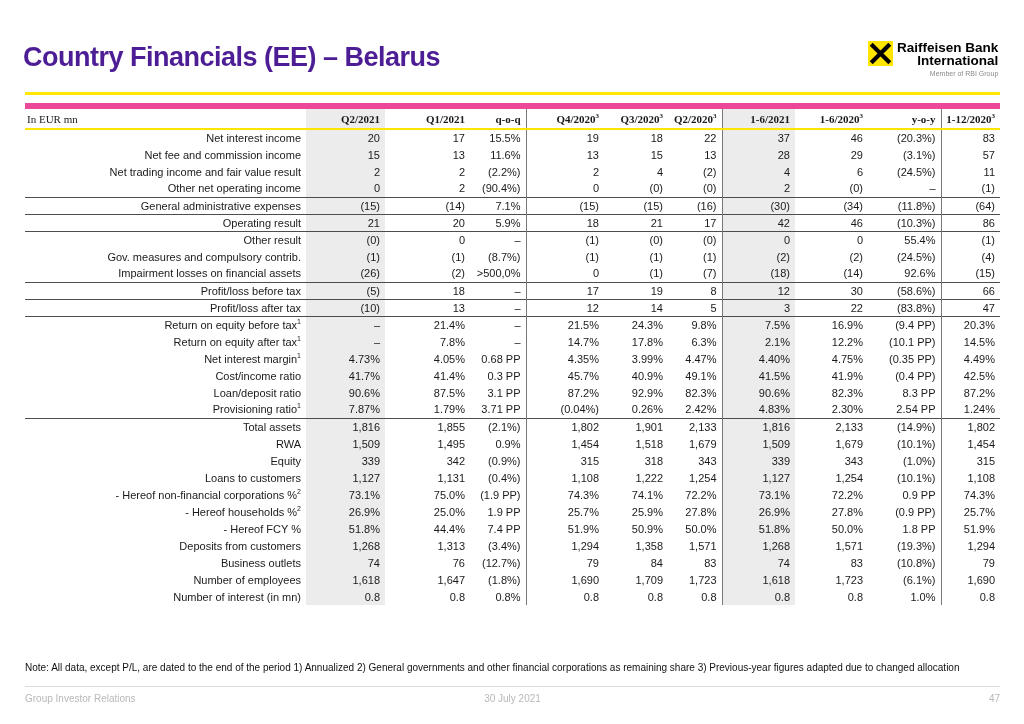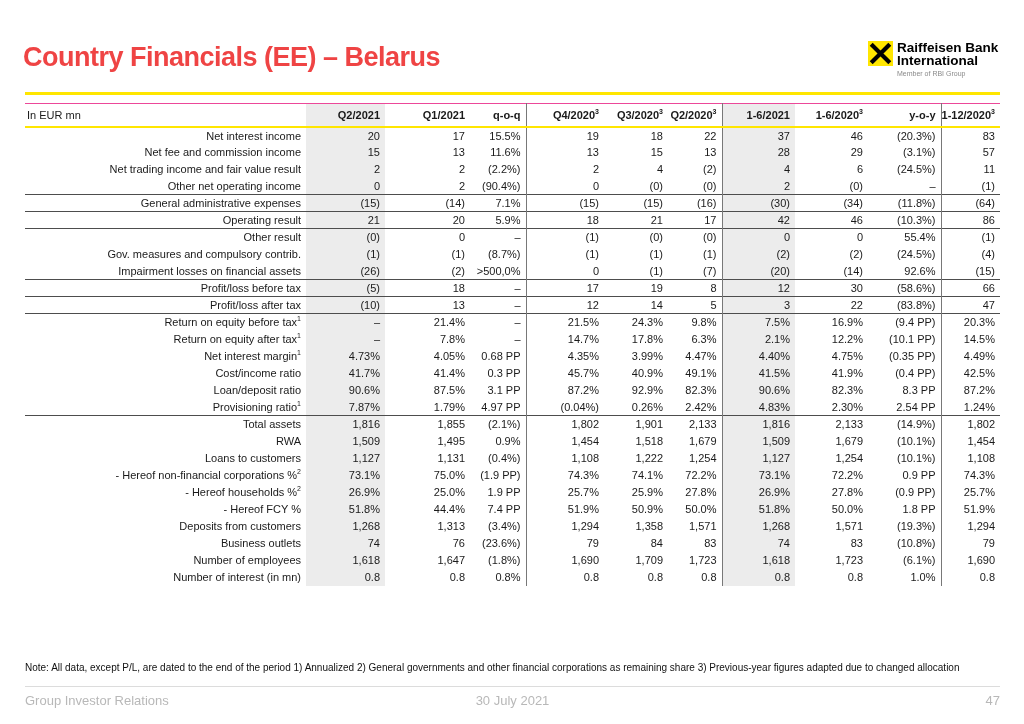--- a/index.html
+++ b/index.html
@@ -4,51 +4,51 @@
 <style>
   :root { --accent:#FFE600; --shade:#ECECEC; }
   * { box-sizing:border-box; }
   html,body { margin:0; padding:0; background:#fff; }
   .page {
     position:relative; width:1024px; height:724px; background:#fff;
     font-family:"Liberation Sans", sans-serif; color:#1a1a1a; overflow:hidden;
   }
   .page-title {
     position:absolute; left:23px; top:42px;
-    font-size:27px; font-weight:bold; letter-spacing:-0.5px; color:#ef4444;
+    font-size:27px; font-weight:bold; letter-spacing:-0.5px; color:#4c1d95;
   }
   .title-rule { position:absolute; left:25px; top:92px; width:975px; height:3px; background:var(--accent); }
 
   .logo { position:absolute; left:868px; top:41px; display:flex; align-items:flex-start; }
   .logo-box { width:25px; height:25px; flex:0 0 auto; margin-right:4px; }
-  .logo-text { line-height:1; }
+  .logo-text { line-height:1;text-align:right; }
   .logo-name { font-size:13.5px; font-weight:bold; line-height:13px; color:#000; }
   .logo-member { font-size:7px; color:#8a8a8a; margin-top:3px; }
 
   table.tbl {
     position:absolute; left:25px; top:103px; width:975px;
     border-collapse:collapse; table-layout:fixed; font-size:11px;
   }
   .tbl th, .tbl td { padding:0 5px 0 0; white-space:nowrap; overflow:hidden; }
   .tbl thead th {
     height:23px; font-weight:bold; text-align:right; vertical-align:middle;
-    border-top:1px solid #ec4899; border-bottom:2px solid var(--accent);
+    border-top:6px solid #ec4899; border-bottom:2px solid var(--accent);font-family:Liberation Serif, serif;
   }
   .tbl thead th.label { text-align:left; font-weight:normal; padding-left:2px; }
   .tbl tbody td { height:17px; text-align:right; vertical-align:middle; }
   .tbl tbody td.label { text-align:right; padding-left:13px; }
   .tbl tbody td.label.indent { padding-left:19px; }
   .tbl tr.bt td { border-top:1px solid #4d4d4d; }
   .tbl .shade { background:var(--shade); }
   .tbl .div-r { border-right:1px solid #787878; }
   .tbl sup { font-size:7px; line-height:0; }
 
   .note { position:absolute; left:25px; top:662px; width:975px; font-size:10px; color:#111; }
   .foot-rule { position:absolute; left:25px; top:686px; width:975px; height:1px; background:#dcdcdc; }
-  .footer { position:absolute; left:25px; top:693px; width:975px; height:16px; font-size:13px; color:#b8b8b8; }
+  .footer { position:absolute; left:25px; top:693px; width:975px; height:16px; font-size:10px; color:#b8b8b8; }
   .footer .f-left { position:absolute; left:0; top:0; }
   .footer .f-center { position:absolute; left:0; right:0; top:0; text-align:center; }
   .footer .f-right { position:absolute; right:0; top:0; }
 </style>
 </head>
 <body>
 
 <div class="page">
 
   <div class="page-title">Country Financials (EE) – Belarus</div>
@@ -204,21 +204,21 @@
           <td>(4)</td>
         </tr>
         <tr>
           <td class="label">Impairment losses on financial assets</td>
           <td class="shade">(26)</td>
           <td>(2)</td>
           <td class="div-r">&gt;500,0%</td>
           <td>0</td>
           <td>(1)</td>
           <td class="div-r">(7)</td>
-          <td class="shade">(20)</td>
+          <td class="shade">(18)</td>
           <td>(14)</td>
           <td class="div-r">92.6%</td>
           <td>(15)</td>
         </tr>
         <tr class="bt">
           <td class="label">Profit/loss before tax</td>
           <td class="shade">(5)</td>
           <td>18</td>
           <td class="div-r">–</td>
           <td>17</td>
@@ -304,21 +304,21 @@
           <td class="div-r">82.3%</td>
           <td class="shade">90.6%</td>
           <td>82.3%</td>
           <td class="div-r">8.3 PP</td>
           <td>87.2%</td>
         </tr>
         <tr>
           <td class="label">Provisioning ratio<sup>1</sup></td>
           <td class="shade">7.87%</td>
           <td>1.79%</td>
-          <td class="div-r">4.97 PP</td>
+          <td class="div-r">3.71 PP</td>
           <td>(0.04%)</td>
           <td>0.26%</td>
           <td class="div-r">2.42%</td>
           <td class="shade">4.83%</td>
           <td>2.30%</td>
           <td class="div-r">2.54 PP</td>
           <td>1.24%</td>
         </tr>
         <tr class="bt">
           <td class="label">Total assets</td>
@@ -340,20 +340,33 @@
           <td class="div-r">0.9%</td>
           <td>1,454</td>
           <td>1,518</td>
           <td class="div-r">1,679</td>
           <td class="shade">1,509</td>
           <td>1,679</td>
           <td class="div-r">(10.1%)</td>
           <td>1,454</td>
         </tr>
         <tr>
+          <td class="label">Equity</td>
+          <td class="shade">339</td>
+          <td>342</td>
+          <td class="div-r">(0.9%)</td>
+          <td>315</td>
+          <td>318</td>
+          <td class="div-r">343</td>
+          <td class="shade">339</td>
+          <td>343</td>
+          <td class="div-r">(1.0%)</td>
+          <td>315</td>
+        </tr>
+        <tr>
           <td class="label">Loans to customers</td>
           <td class="shade">1,127</td>
           <td>1,131</td>
           <td class="div-r">(0.4%)</td>
           <td>1,108</td>
           <td>1,222</td>
           <td class="div-r">1,254</td>
           <td class="shade">1,127</td>
           <td>1,254</td>
           <td class="div-r">(10.1%)</td>
@@ -408,21 +421,21 @@
           <td class="div-r">1,571</td>
           <td class="shade">1,268</td>
           <td>1,571</td>
           <td class="div-r">(19.3%)</td>
           <td>1,294</td>
         </tr>
         <tr>
           <td class="label">Business outlets</td>
           <td class="shade">74</td>
           <td>76</td>
-          <td class="div-r">(23.6%)</td>
+          <td class="div-r">(12.7%)</td>
           <td>79</td>
           <td>84</td>
           <td class="div-r">83</td>
           <td class="shade">74</td>
           <td>83</td>
           <td class="div-r">(10.8%)</td>
           <td>79</td>
         </tr>
         <tr>
           <td class="label">Number of employees</td>

